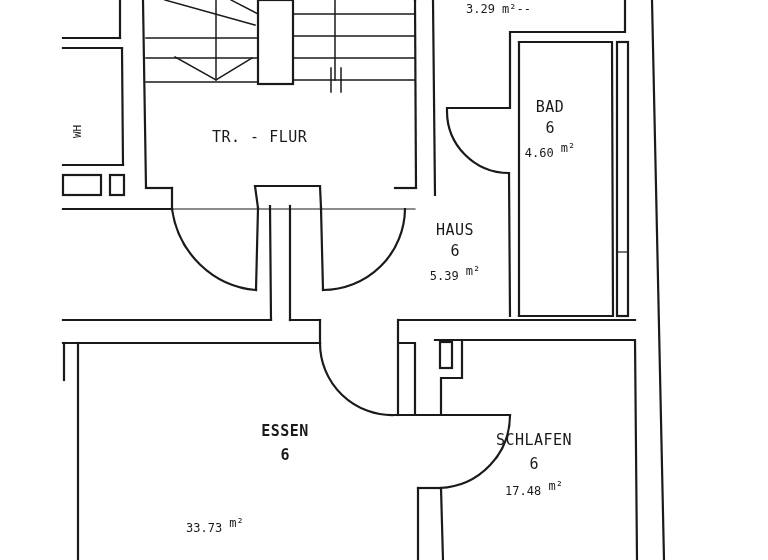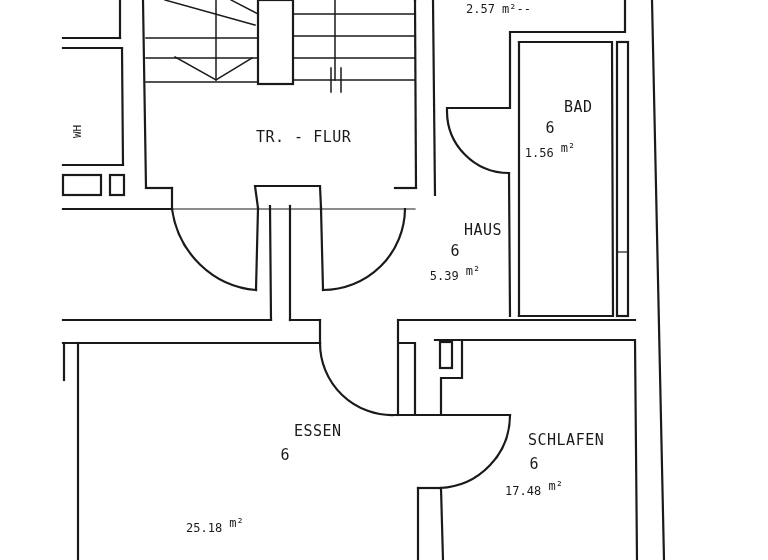--- a/index.html
+++ b/index.html
@@ -1,19 +1,19 @@
 <!DOCTYPE html>
 <html><head>
   <meta charset="utf-8">
   <style>
     html, body { margin: 0; padding: 0; background: #ffffff; }
     body { width: 768px; height: 560px; overflow: hidden; position: relative; }
     #plan { position: absolute; left: 0; top: 0; width: 768px; height: 560px; }
     .lbl { position: absolute; font-family: "DejaVu Sans Mono", monospace; color: #1a1a1a; text-align: center; line-height: 1; white-space: nowrap; }
-    .lbl .name { font-size: 15px; letter-spacing: 0.5px; display: block; margin-left: 44px; }
+    .lbl .name { font-size: 15px; letter-spacing: 0.5px; display: block; }
     .lbl .num { font-size: 15px; display: block; margin-top: 9px; }
     .lbl .area { font-size: 12px; display: block; margin-top: 8px; }
     .lbl .sup { font-size: 12px; vertical-align: super; }
   </style>
 </head>
 <body>
 
 <svg id="plan" viewBox="0 0 768 560" xmlns="http://www.w3.org/2000/svg">
   <g fill="none" stroke="#1a1a1a" stroke-width="2.2" stroke-linecap="square">
 
@@ -105,44 +105,44 @@
       <line x1="418" y1="488" x2="441" y2="488"></line>
     </g>
   </g>
 </svg>
 
 <div class="lbl" style="left:212px; top:130px;">
   <span class="name">TR. - FLUR</span>
 </div>
 
 <div class="lbl" style="left:466px; top:3px;">
-  <span class="area" style="margin-top:0">2.57 m²--</span>
+  <span class="area" style="margin-top:0">3.29 m²--</span>
 </div>
 
 <div class="lbl" style="left:72px; top:138px; transform: rotate(-90deg); transform-origin: left top;">
   <span class="area" style="margin-top:0; font-size:11px;">WH</span>
 </div>
 
 <div class="lbl" style="left:520px; top:100px; width:60px;">
   <span class="name">BAD</span>
   <span class="num" style="margin-top:6px">6</span>
-  <span class="area" style="margin-top:6px"><span>1.56</span> <span class="sup">m²</span></span>
+  <span class="area" style="margin-top:6px"><span>4.60</span> <span class="sup">m²</span></span>
 </div>
 
 <div class="lbl" style="left:420px; top:223px; width:70px;">
   <span class="name">HAUS</span>
   <span class="num" style="margin-top:6px">6</span>
   <span class="area" style="margin-top:6px"><span>5.39</span> <span class="sup">m²</span></span>
 </div>
 
-<div class="lbl" style="left:250px; top:424px; width:70px;">
+<div class="lbl" style="left:250px; top:424px; width:70px;font-weight:bold;">
   <span class="name">ESSEN</span>
   <span class="num">6</span>
 </div>
 <div class="lbl" style="left:186px; top:517px;">
-  <span class="area" style="margin-top:0"><span>25.18</span> <span class="sup">m²</span></span>
+  <span class="area" style="margin-top:0"><span>33.73</span> <span class="sup">m²</span></span>
 </div>
 
 <div class="lbl" style="left:484px; top:433px; width:100px;">
   <span class="name">SCHLAFEN</span>
   <span class="num">6</span>
   <span class="area"><span>17.48</span> <span class="sup">m²</span></span>
 </div>
 
 </body></html>

